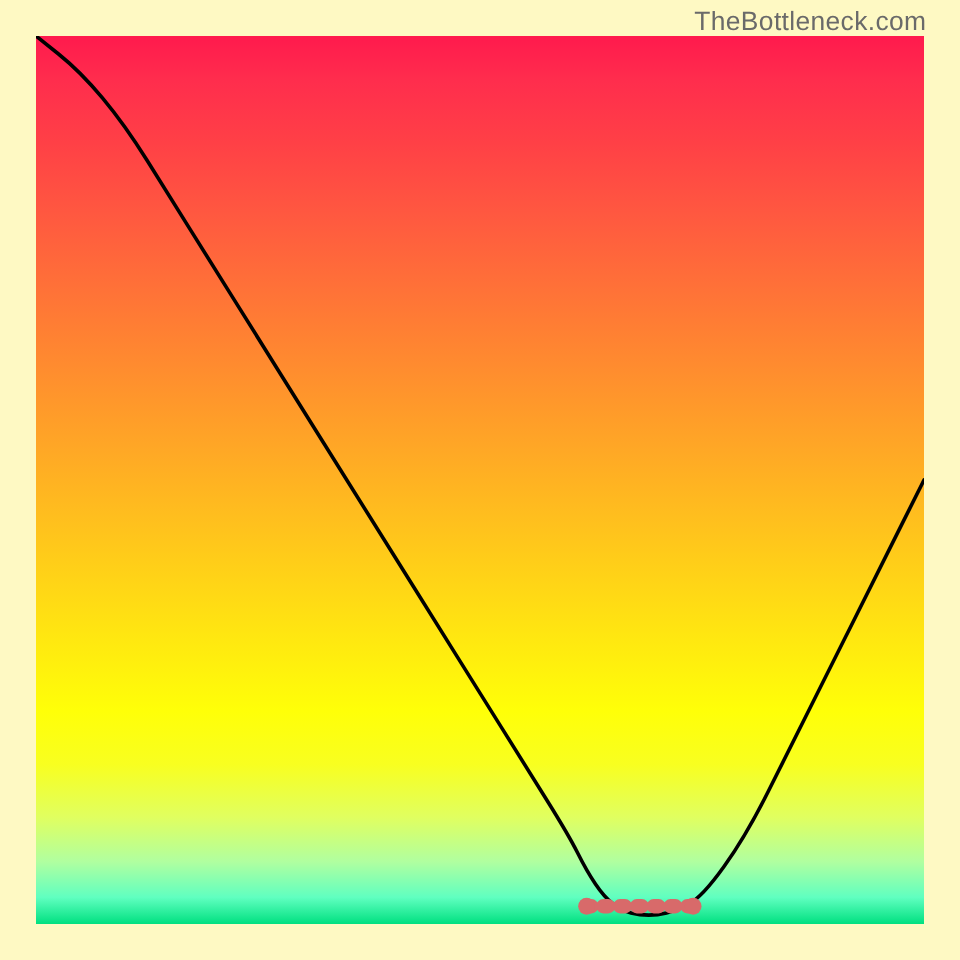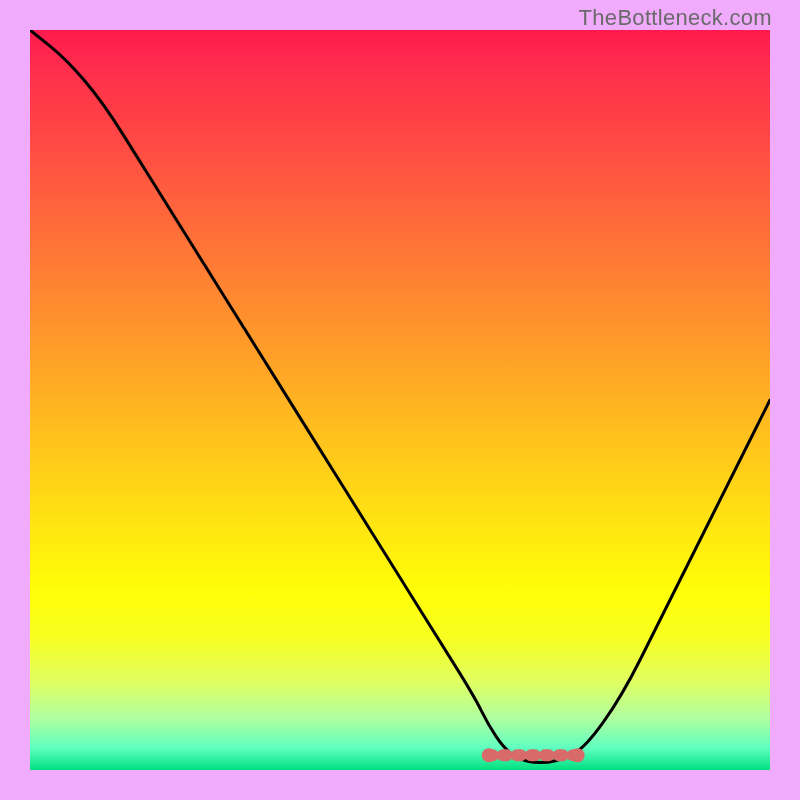--- a/index.html
+++ b/index.html
@@ -7,21 +7,21 @@
     padding: 0;
     width: 800px;
     height: 800px;
     background: #000000;
     overflow: hidden;
   }
   .chart-container {
     position: relative;
     width: 800px;
     height: 800px;
-    background: #f0abfc;
+    background: #fef9c3;
   }
   .plot-area {
     position: absolute;
     left: 30px;
     top: 30px;
     width: 740px;
     height: 740px;
     overflow: hidden;
   }
   .gradient-bg {

